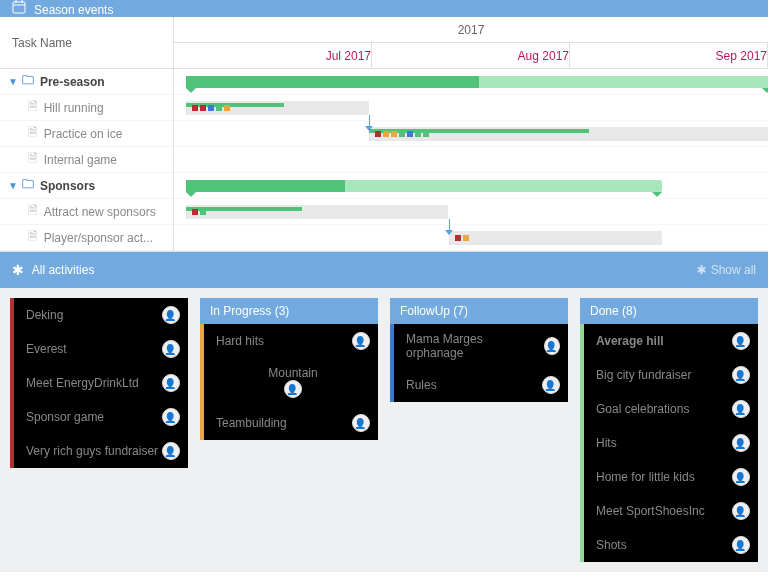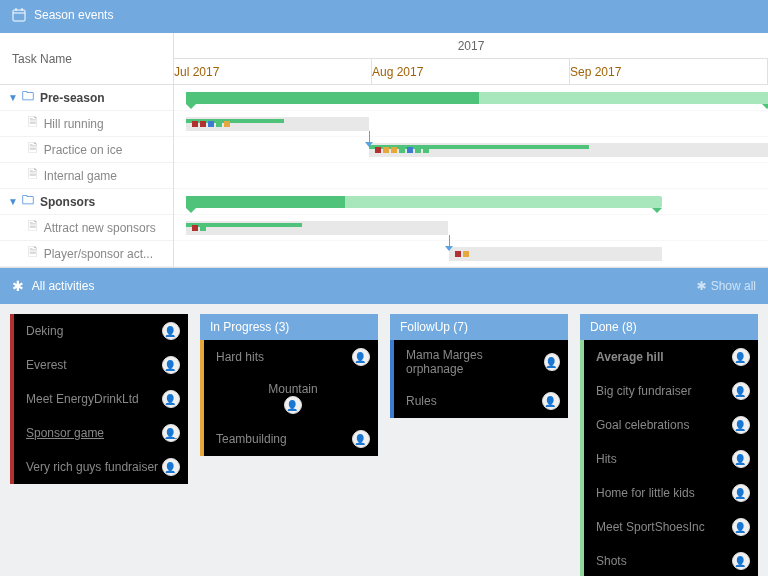--- a/index.html
+++ b/index.html
@@ -1,35 +1,35 @@
 <!DOCTYPE html>
 <html><head>
 <meta charset="utf-8">
 <style>
 * { box-sizing: border-box; margin: 0; padding: 0; }
 body { font-family: Arial, sans-serif; font-size: 12px; color: #555; width: 768px; background: #fff; }
 
 
-.gantt-header { background: #72a9de; color: #fff; padding: 8px 12px; display: flex; align-items: flex-start; }
+.gantt-header { background: #72a9de; color: #fff; padding: 0 12px; display: flex; align-items: flex-end; }
 .gantt-header .icon { margin-right: 8px; }
 .gantt-body { display: flex; border-bottom: 1px solid #e0e0e0; }
 .task-col { width: 174px; border-right: 1px solid #e0e0e0; }
 .task-col-head { padding: 18px 12px; border-bottom: 1px solid #e0e0e0; color: #666; height: 52px; display:flex; align-items:center; }
 .task-row { height: 26px; display: flex; align-items: center; padding: 0 8px; border-bottom: 1px solid #f2f2f2; white-space: nowrap; overflow: hidden; text-overflow: ellipsis; color: #888; }
 .task-group { font-weight: bold; color: #444; }
 .task-group .chev { color: #4a90d9; margin-right: 4px; font-size: 10px; }
 .task-group .folder { color: #4a90d9; margin-right: 6px; }
 .task-child { padding-left: 28px; }
 .task-child .doc { color: #bbb; margin-right: 6px; }
 
 .timeline { flex: 1; position: relative; overflow: hidden; }
 .tl-head { height: 52px; }
 .tl-year { height: 26px; border-bottom: 1px solid #e0e0e0; text-align: center; line-height: 26px; color: #666; }
 .tl-months { height: 26px; display: flex; border-bottom: 1px solid #e0e0e0; }
-.tl-month { flex: 1; text-align: left; line-height: 26px; border-right: 1px solid #e0e0e0; color: #a16207; }
+.tl-month { flex: 1; text-align: right; line-height: 26px; border-right: 1px solid #e0e0e0; color: #be185d; }
 .tl-rows { position: relative; }
 .tl-row { height: 26px; position: relative; border-bottom: 1px solid #f7f7f7; }
 
 .summary-bar { position: absolute; height: 12px; top: 7px; border-radius: 2px; }
 .task-bar { position: absolute; height: 14px; top: 6px; background: #e8e8e8; }
 .progress { position: absolute; height: 4px; top: 2px; }
 .dots { position: absolute; top: 10px; display: flex; gap: 2px; }
 .dot { width: 6px; height: 6px; }
 .diamond { position: absolute; width: 12px; height: 12px; transform: rotate(45deg); background: #4fc37a; }
 .arrow-v { position: absolute; width: 1px; background: #5aa3e0; }
@@ -195,21 +195,21 @@
         <span class="avatar">👤</span>
       </div>
       <div class="card" style="border-left-color: rgb(178, 48, 48);">
         <span>Everest</span>
         <span class="avatar">👤</span>
       </div>
       <div class="card" style="border-left-color: rgb(178, 48, 48);">
         <span>Meet EnergyDrinkLtd</span>
         <span class="avatar">👤</span>
       </div>
-      <div class="card" style="border-left-color: rgb(178, 48, 48); text-decoration: underline;">
+      <div class="card" style="border-left-color: rgb(178, 48, 48);">
         <span>Sponsor game</span>
         <span class="avatar">👤</span>
       </div>
       <div class="card" style="border-left-color: rgb(178, 48, 48); text-align: right;">
         <span>Very rich guys fundraiser</span>
         <span class="avatar">👤</span>
       </div>
     </div>
     <div class="col">
       <div class="col-head">In Progress (3)</div>

